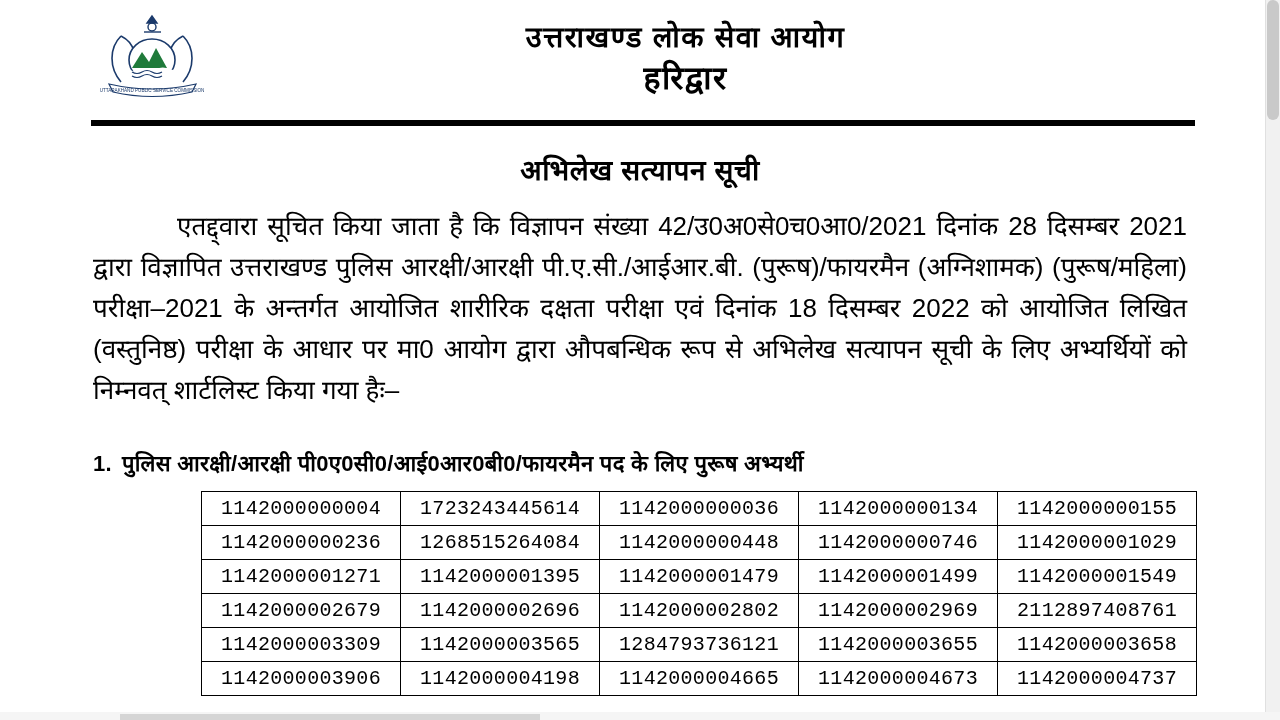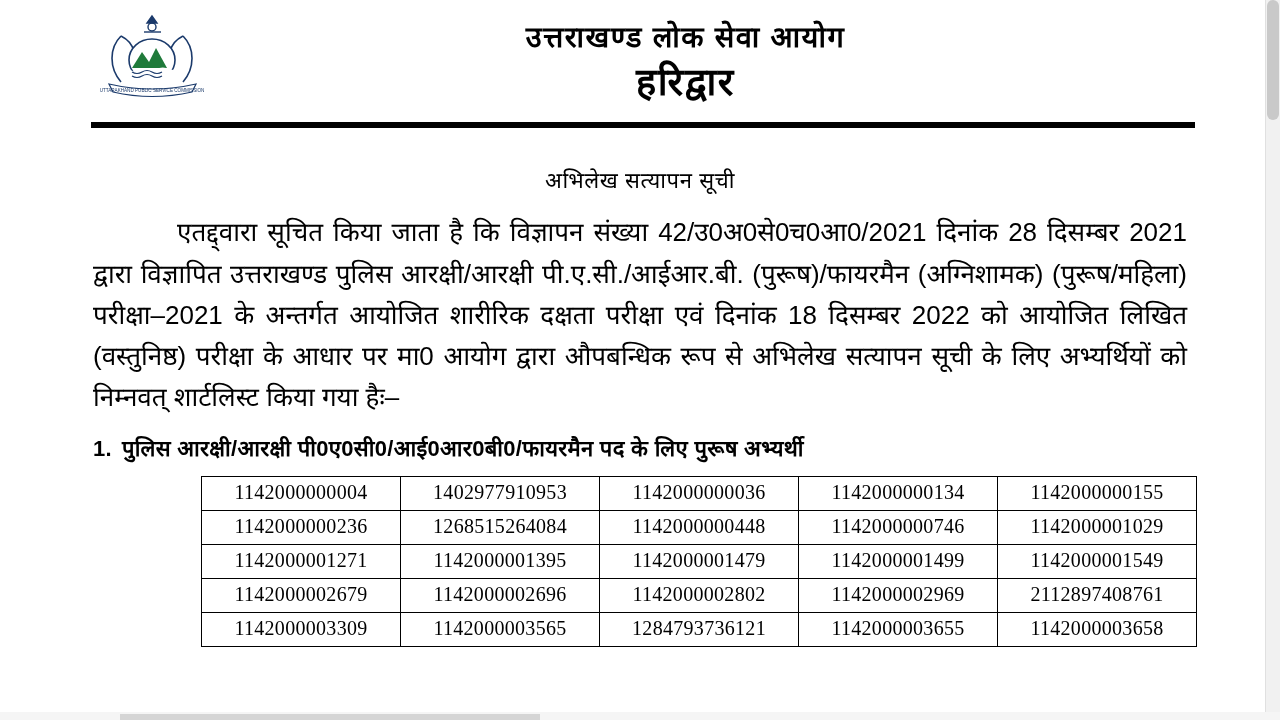--- a/index.html
+++ b/index.html
@@ -83,21 +83,21 @@
     padding-top: 8px;
   }
   .org-title {
     font-size: 29px;
     font-weight: 700;
     letter-spacing: 1.5px;
     line-height: 1.35;
     font-family: "Liberation Sans", sans-serif;
   }
   .org-city {
-    font-size: 38px;
+    font-size: 32px;
     font-weight: 700;
     letter-spacing: 1.5px;
     line-height: 1.35;
   }
 
   .rule {
     height: 6px;
     background: #000;
     margin: 14px 10px 0 16px;
   }
@@ -108,58 +108,58 @@
     align-items: baseline;
     margin: 10px 24px 0 18px;
     font-size: 21px;
     font-weight: 700;
     letter-spacing: 0.4px;
   }
   .meta-left span, .meta-right span { white-space: pre; }
 
   .doc-heading {
     text-align: center;
-    font-size: 22px;
-    font-weight: 400;
-    margin-top: 36px;
+    font-size: 28px;
+    font-weight: 700;
+    margin-top: 24px;
     letter-spacing: 0.6px;
   }
 
   .body-text {
     margin: 18px 18px 0 18px;
     font-size: 26px;
     line-height: 1.58;
     text-align: justify;
     text-justify: inter-word;
     font-weight: 500;
   }
   .body-text .indent { display: inline-block; width: 84px; }
 
   .section-title {
-    margin: 14px 18px 0 18px;
+    margin: 36px 18px 0 18px;
     font-size: 22px;
     font-weight: 700;
     letter-spacing: 0.3px;
   }
   .section-title .num { margin-right: 10px; }
 
   table.rollnos {
     margin: 14px 0 0 126px;
     border-collapse: collapse;
     width: 996px;
     table-layout: fixed;
   }
   table.rollnos td {
     border: 1px solid #000;
     text-align: center;
     font-size: 20px;
     padding: 4px 0 5px 0;
     height: 24px;
     letter-spacing: 0.3px;
-    font-family: Liberation Serif, serif;
+    font-family: Liberation Mono, monospace;
   }
 </style>
 </head>
 <body>
 
 <div class="page">
 
   <div class="doc">
 
     <div class="header">
@@ -206,21 +206,21 @@
     <div class="body-text"><span class="indent"></span><span>एतद्द्वारा सूचित किया जाता है कि विज्ञापन संख्या 42/उ0अ0से0च0आ0/2021 दिनांक 28 दिसम्बर 2021 द्वारा विज्ञापित उत्तराखण्ड पुलिस आरक्षी/आरक्षी पी.ए.सी./आईआर.बी. (पुरूष)/फायरमैन (अग्निशामक) (पुरूष/महिला) परीक्षा–2021 के अन्तर्गत आयोजित शारीरिक दक्षता परीक्षा एवं दिनांक 18 दिसम्बर 2022 को आयोजित लिखित (वस्तुनिष्ठ) परीक्षा के आधार पर मा0 आयोग द्वारा औपबन्धिक रूप से अभिलेख सत्यापन सूची के लिए अभ्यर्थियों को निम्नवत् शार्टलिस्ट किया गया हैः–</span></div>
 
     <div class="section-title">
       <span class="num">1.</span><span>पुलिस आरक्षी/आरक्षी पी0ए0सी0/आई0आर0बी0/फायरमैन पद के लिए पुरूष अभ्यर्थी</span>
     </div>
 
     <table class="rollnos">
       <tbody>
         <tr>
           <td>1142000000004</td>
-          <td>1402977910953</td>
+          <td>1723243445614</td>
           <td>1142000000036</td>
           <td>1142000000134</td>
           <td>1142000000155</td>
         </tr>
         <tr>
           <td>1142000000236</td>
           <td>1268515264084</td>
           <td>1142000000448</td>
           <td>1142000000746</td>
           <td>1142000001029</td>
@@ -238,20 +238,27 @@
           <td>1142000002802</td>
           <td>1142000002969</td>
           <td>2112897408761</td>
         </tr>
         <tr>
           <td>1142000003309</td>
           <td>1142000003565</td>
           <td>1284793736121</td>
           <td>1142000003655</td>
           <td>1142000003658</td>
+        </tr>
+        <tr>
+          <td>1142000003906</td>
+          <td>1142000004198</td>
+          <td>1142000004665</td>
+          <td>1142000004673</td>
+          <td>1142000004737</td>
         </tr>
       </tbody>
     </table>
 
   </div>
 
   <div class="scroll-strip">
     <div class="scroll-thumb"></div>
   </div>
   <div class="bottom-strip">

